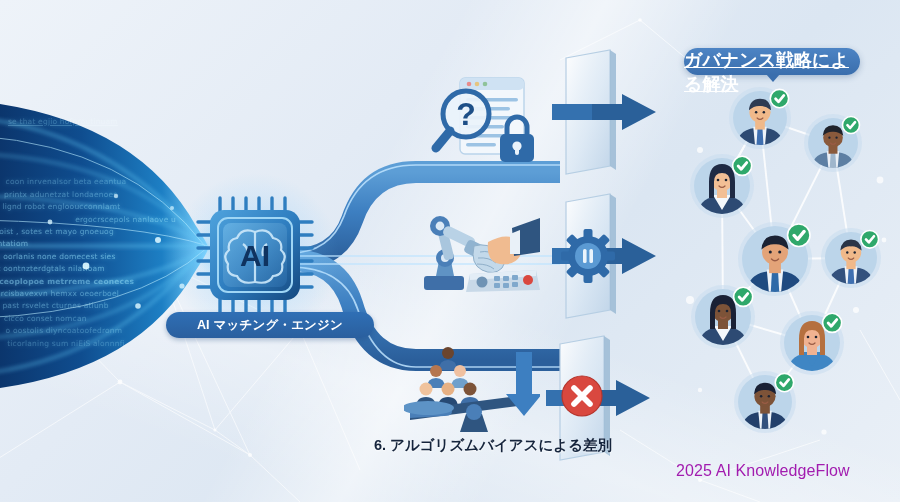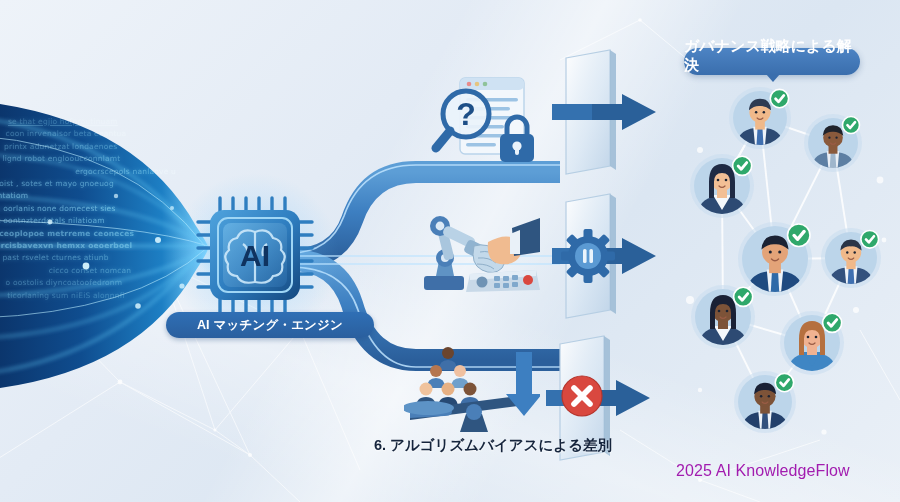--- a/index.html
+++ b/index.html
@@ -54,23 +54,24 @@
   }
   .rl1{left:378px;top:168px;width:250px;font-size:14.5px;}
   .rl2{left:390px;top:288px;width:200px;font-size:14.5px;line-height:19px;}
   .rl2 .sub{font-size:14px;}
   .rl3{left:368px;top:436px;width:250px;font-size:14.5px;}
 
   
   .gov-badge{
     left:684px;top:48px;width:176px;height:27px;border-radius:14px;
     background:linear-gradient(180deg,#4d84c4 0%,#3a6ead 100%);
-    color:#fff;font-size:15px;font-weight:bold;
-    display:flex;align-items:flex-end;justify-content:center;
+    color:#fff;font-size:18px;font-weight:bold;
+    display:flex;align-items:flex-start;justify-content:center;
     box-shadow:0 2px 6px rgba(40,80,130,.3);
+    text-decoration:underline;
   }
   .brand{
     left:676px;top:462px;width:212px;
     color:#a21caf;font-size:16px;letter-spacing:.1px;
   }
   .tooltip-tail{
     left:766px;top:74px;width:0;height:0;
     border-left:7px solid transparent;border-right:7px solid transparent;
     border-top:8px solid #3a6ead;
   }
@@ -149,32 +150,32 @@
       <circle cx="192" cy="186" r="2.6" opacity=".8"></circle>
       <circle cx="126" cy="96" r="2.2" opacity=".7"></circle>
       <circle cx="182" cy="108" r="2" opacity=".7"></circle>
     </g>
     <ellipse cx="214" cy="147" rx="54" ry="42" fill="url(#streamTip)"></ellipse>
   </svg>
 
   <div class="abs stream-wrap">
     <div class="stream-text" id="stream-lines">
         <div style="margin-left: 12px; opacity: 0.51; text-decoration: underline;">se that egjio hofproutinuam</div>
-        <div style="margin-left: 9.6px; opacity: 0.57;">coon inrvenalsor beta eeantua</div>
+        <div style="margin-left: 9.6px; opacity: 0.57; margin-top: 48px;">coon inrvenalsor beta eeantua</div>
         <div style="margin-left: 8px; opacity: 0.64;">printx adunetzat londaenoes</div>
         <div style="margin-left: 6.4px; opacity: 0.7;">lignd robot englooucconnlamt</div>
         <div style="margin-left: 4.8px; opacity: 0.76; text-align: right;">ergocrscepols nanlaove u</div>
         <div style="margin-left: 3.2px; opacity: 0.82;">oist , sotes et mayo gnoeuog</div>
         <div style="margin-left: 1.6px; opacity: 0.89;">ntatiom</div>
         <div style="margin-left: 0px; opacity: 0.95;">x oorlanis none domecest sies</div>
         <div style="margin-left: 1.6px; opacity: 0.89;">t oontnzterdgtals nilatioam</div>
         <div style="margin-left: 3.2px; opacity: 0.82; font-weight: bold;">ceoplopoe metrreme ceoneces</div>
-        <div style="margin-left: 4.8px; opacity: 0.76; font-weight: bold;">rcisbavexvn hemxx oeoerboel</div>
+        <div style="margin-left: 4.8px; opacity: 0.76;">rcisbavexvn hemxx oeoerboel</div>
         <div style="margin-left: 6.4px; opacity: 0.7;">past rsvelet cturnes atiunb</div>
-        <div style="margin-left: 8px; opacity: 0.64; text-align: center;">cicco conset nomcan</div>
+        <div style="margin-left: 8px; opacity: 0.64;">cicco conset nomcan</div>
         <div style="margin-left: 9.6px; opacity: 0.57;">o oostolis diyncoatoofedronm</div>
         <div style="margin-left: 11.2px; opacity: 0.51;">ticorlaning sum niEiS alonnnfi</div>
       </div>
   </div>
 
   <svg class="abs" style="left:230px;top:60px;" width="360" height="400" viewBox="0 0 360 400">
     <defs>
       <linearGradient id="pipeG" x1="0" y1="0" x2="0" y2="1">
         <stop offset="0%" stop-color="#5d9ed6"></stop>
         <stop offset="45%" stop-color="#3d7fc1"></stop>

